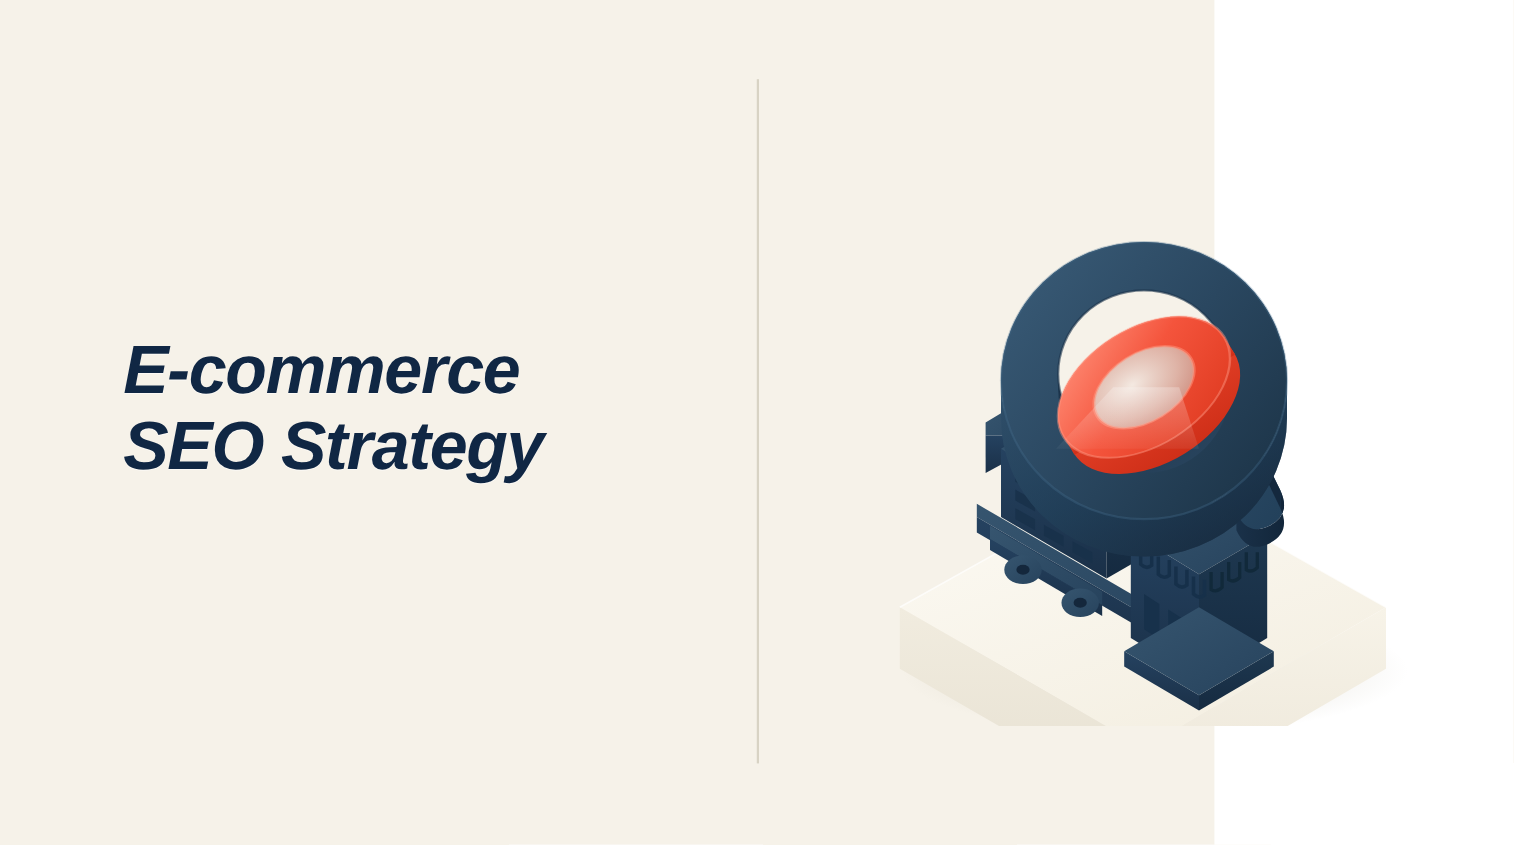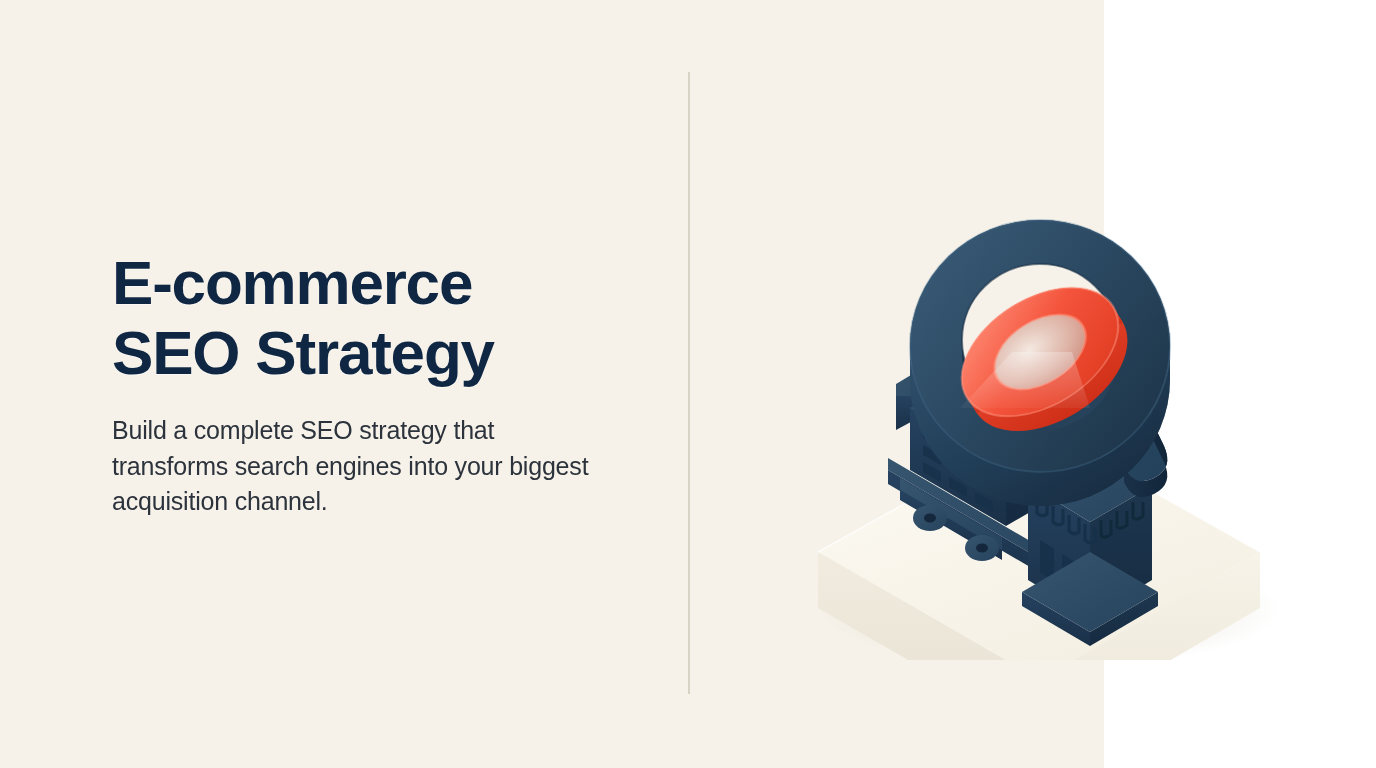--- a/index.html
+++ b/index.html
@@ -8,20 +8,21 @@
   html, body {
     width:1376px; height:768px;
     overflow:hidden;
     font-family:"Liberation Sans", sans-serif;
   }
 
   #slide {
     position:relative;
     width:1104px; height:768px;
     background:#f6f2e9;
+    font-style:italic;
   }
 
   
   #text-col {
     position:absolute;
     left:112px; top:0;
     width:500px; height:768px;
     display:flex; flex-direction:column;
     justify-content:center;
     align-items:flex-start;
@@ -64,21 +65,20 @@
   #illustration svg { display:block; width:100%; height:100%; }
 </style>
 </head>
 <body>
 
 <div id="slide" style="background: rgb(246, 242, 233);">
 
   <div id="text-col">
     <h1 id="page-title" style="color: rgb(16, 39, 68);">E-commerce
 SEO Strategy</h1>
-    <p id="page-subtitle" style="color: rgb(44, 51, 60);">Build a complete SEO strategy that transforms search engines into your biggest acquisition channel.</p>
   </div>
 
   <div id="divider" style="background: rgb(216, 211, 196);"></div>
 
   <div id="illustration">
     <svg viewBox="0 0 560 520" xmlns="http://www.w3.org/2000/svg">
       <defs>
 
         <linearGradient id="slabTop" x1="0" y1="0" x2="0.6" y2="1">
           <stop offset="0" stop-color="#fdfbf5"></stop>

